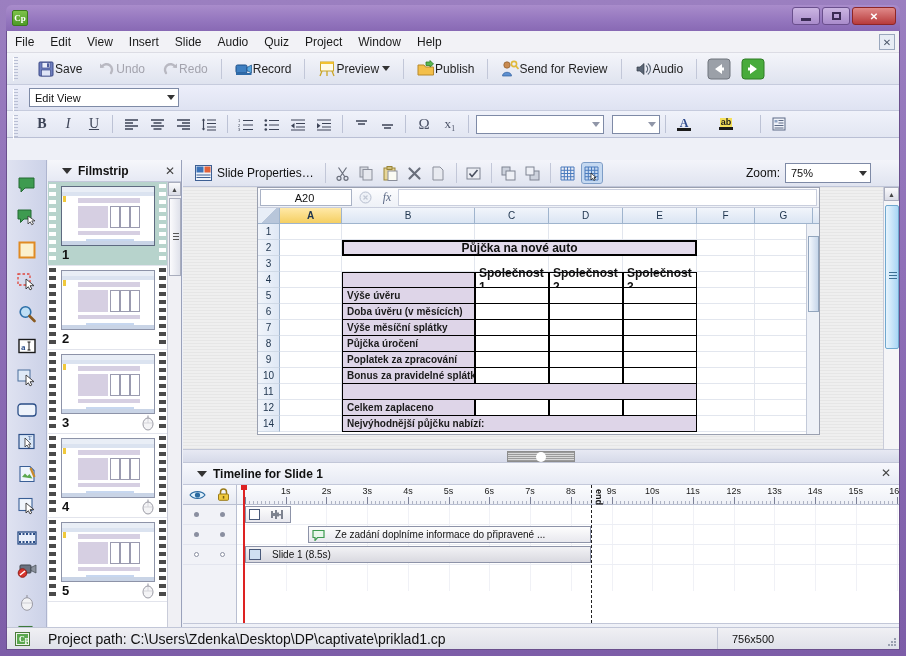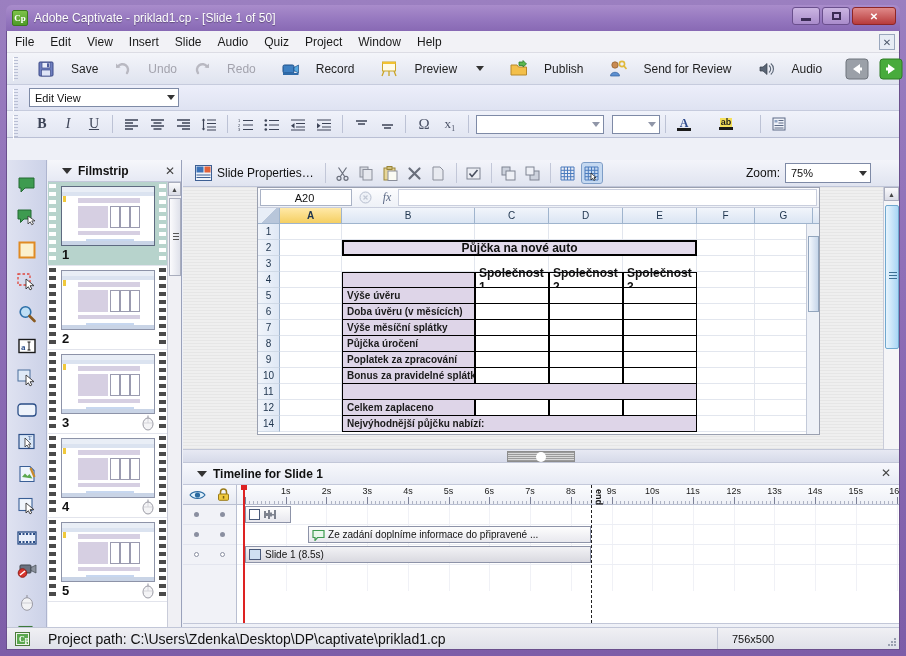--- a/index.html
+++ b/index.html
@@ -91,21 +91,21 @@
     padding-left: 22px;
     position: relative;
   }
   .grip {
     position: absolute; left: 6px; top: 4px;
     width: 5px; height: 24px;
     background: repeating-linear-gradient(180deg,#b9bfd4 0 1px, transparent 1px 3px);
     border-left: 1px solid #fff;
   }
   .tb-btn {
-    display: flex; align-items: center; gap: 16px;
+    display: flex; align-items: center; gap: 0;
     padding: 3px 7px; margin: 0 1px; border-radius: 3px;
     color: #1f1f1f; font-size: 12px; white-space: nowrap;
   }
   .tb-btn.disabled { color: #a3a3ad; }
   .tb-sep { width: 1px; height: 20px; background: #c2c7d8; margin: 0 5px; }
   .tb-ico { width: 18px; height: 18px; flex: 0 0 18px; position: relative; }
   .caret { width:0;height:0;border-left:4px solid transparent;border-right:4px solid transparent;border-top:5px solid #333; margin-left:3px; }
 
   
   #viewbar {
@@ -392,21 +392,21 @@
   #endline .lbl {
     position:absolute; left:2px; top:4px; font-size:9px; font-weight:bold; color:#111;
     writing-mode: vertical-rl;
   }
   .trow { position:relative; height:20px; border-bottom:1px solid #eceef4; background:#fff; }
   .trow .vline { position:absolute; top:0; bottom:0; width:1px; background:#f0f1f6; }
   .obj-bar {
     position:absolute; height:17px; top:1px;
     background: linear-gradient(180deg,#fdfdfd,#e8e8ee);
     border:1px solid #8d93a8;
-    display:flex; align-items:center; gap:4px; padding-left:3px;
+    display:flex; align-items:center; gap:11px; padding-left:3px;
     font-size:10px; color:#111; white-space:nowrap; overflow:hidden;
   }
   .obj-bar.slide-bar { background: linear-gradient(180deg,#f2f2f5,#d9d9e0); }
   .mini-sq { width:11px;height:11px;border:1px solid #4a5a7a;background:#fff; flex:0 0 11px;}
   .mini-img { width:12px;height:11px;border:1px solid #4a5a7a;background:#cfe0f2; flex:0 0 12px;}
   .bal { width:12px;height:10px; flex:0 0 12px; }
 
   #tl-footer {
     position:absolute; left:0; right:0; bottom:0; height:26px;
     background: linear-gradient(180deg,#f0f2f8,#e0e4ef);
@@ -451,21 +451,20 @@
 
   svg { display:block; }
 </style>
 </head>
 <body>
 
 <div id="app">
 
   <div id="titlebar">
     <div id="title-icon">Cp</div>
-    <div id="title-text">Adobe Captivate - priklad1.cp - [Slide 1 of 50]</div>
     <div id="winbtns">
       <div class="winbtn">
           <div class="gl-min"></div>
         </div>
       <div class="winbtn">
           <div class="gl-max"></div>
         </div>
       <div class="winbtn close">✕</div>
     </div>
   </div>

